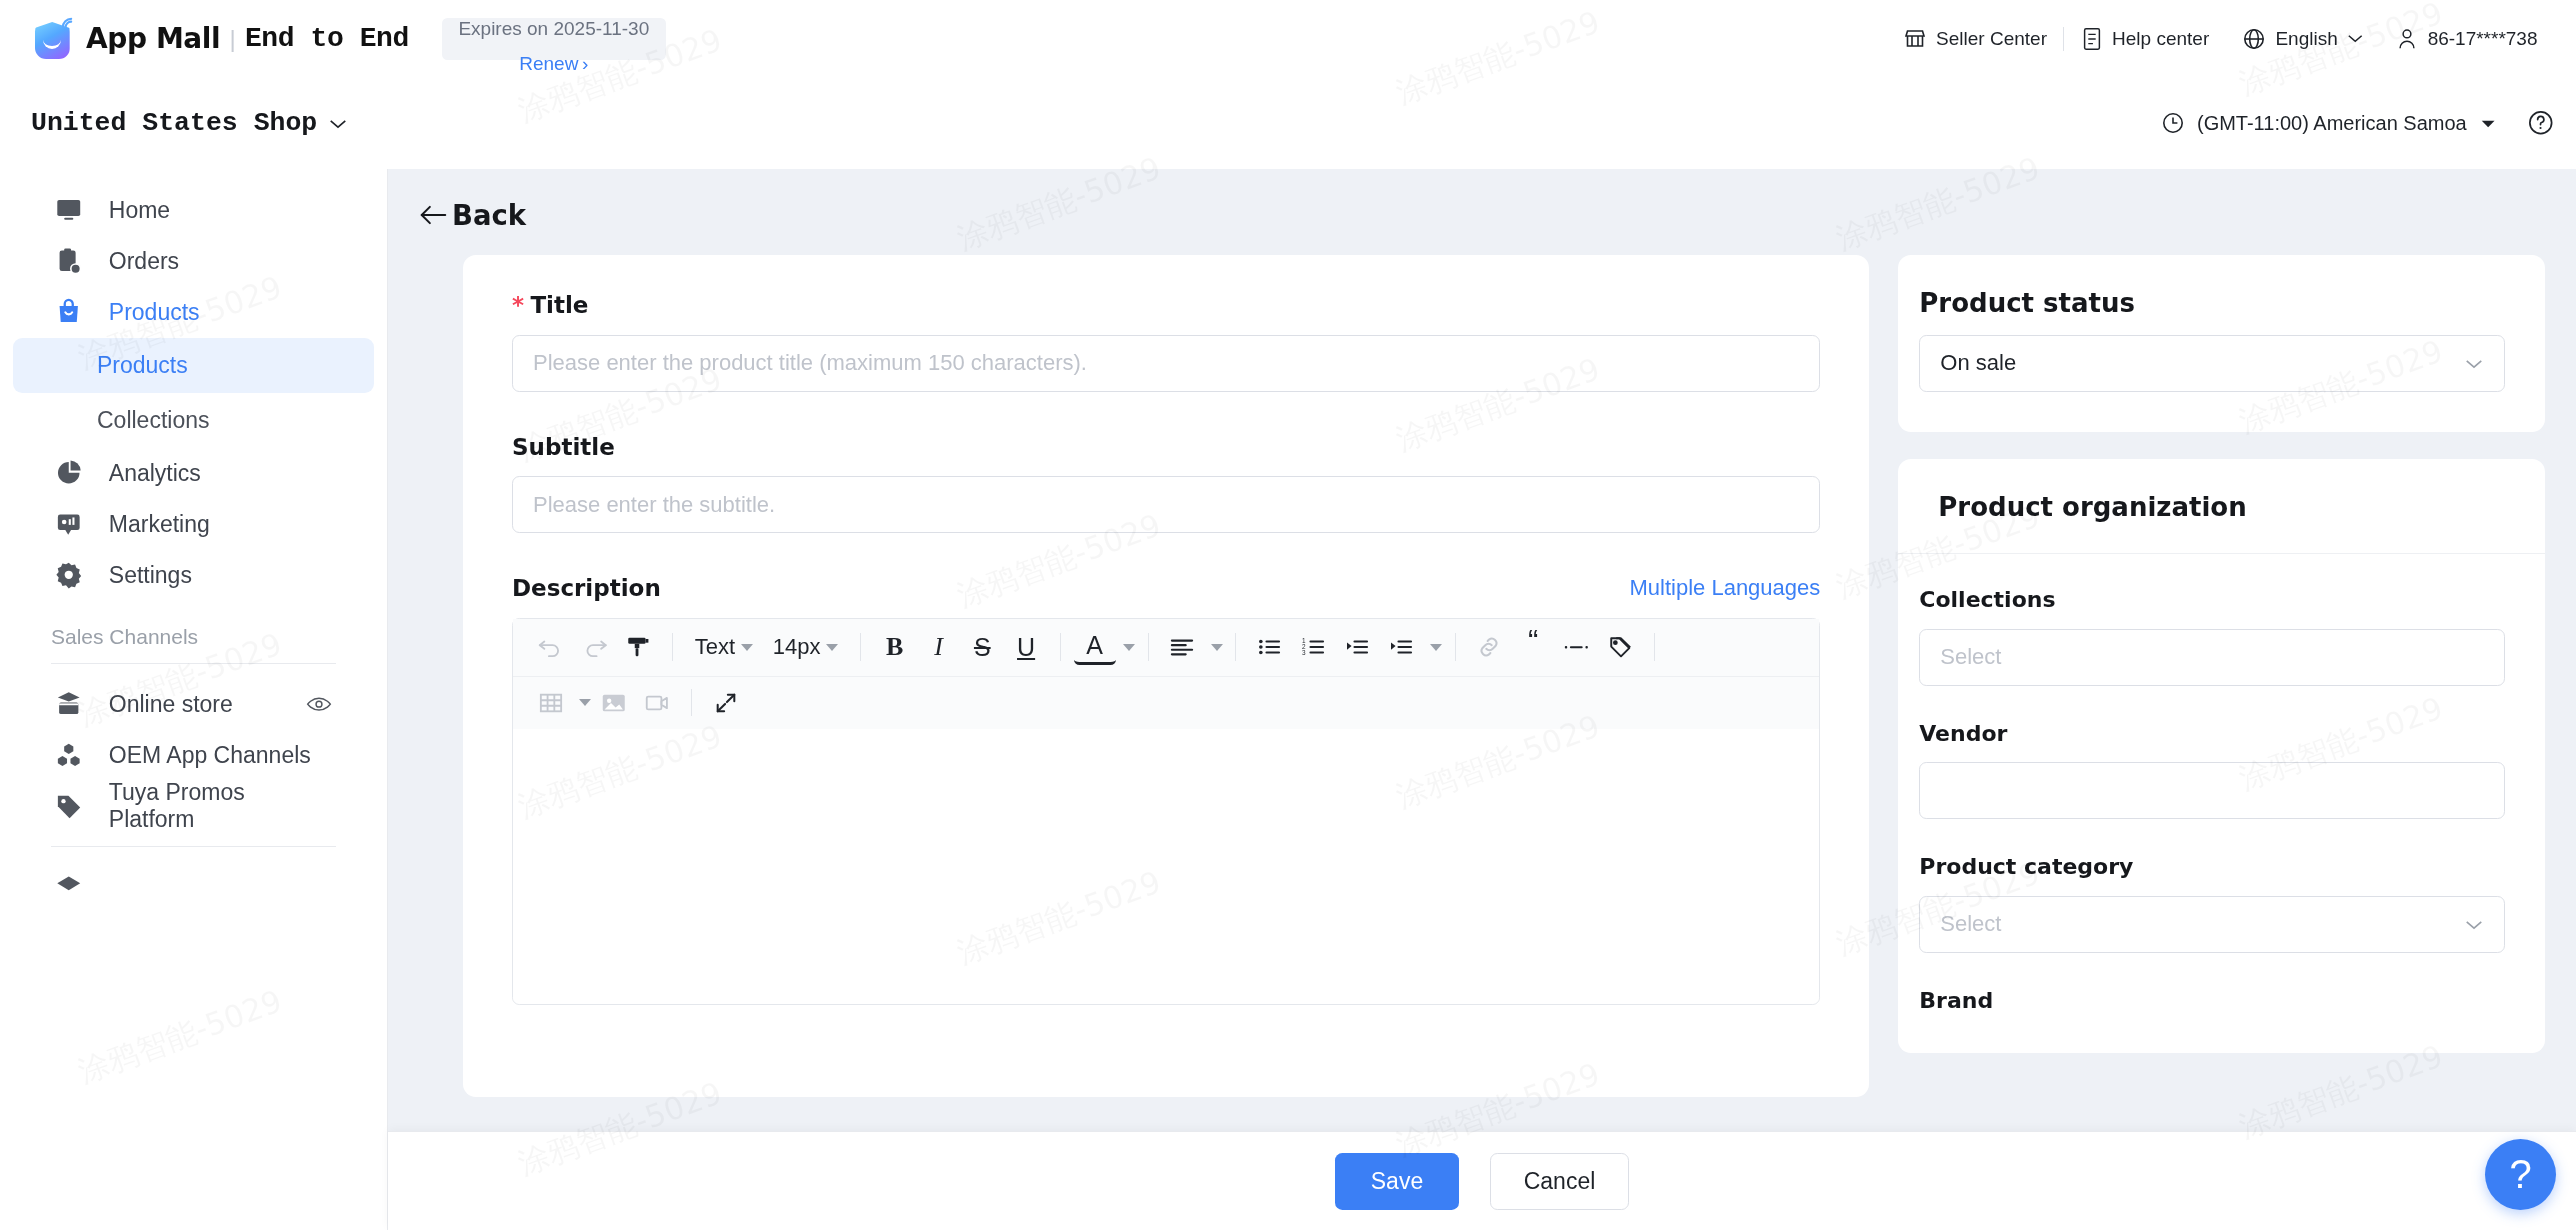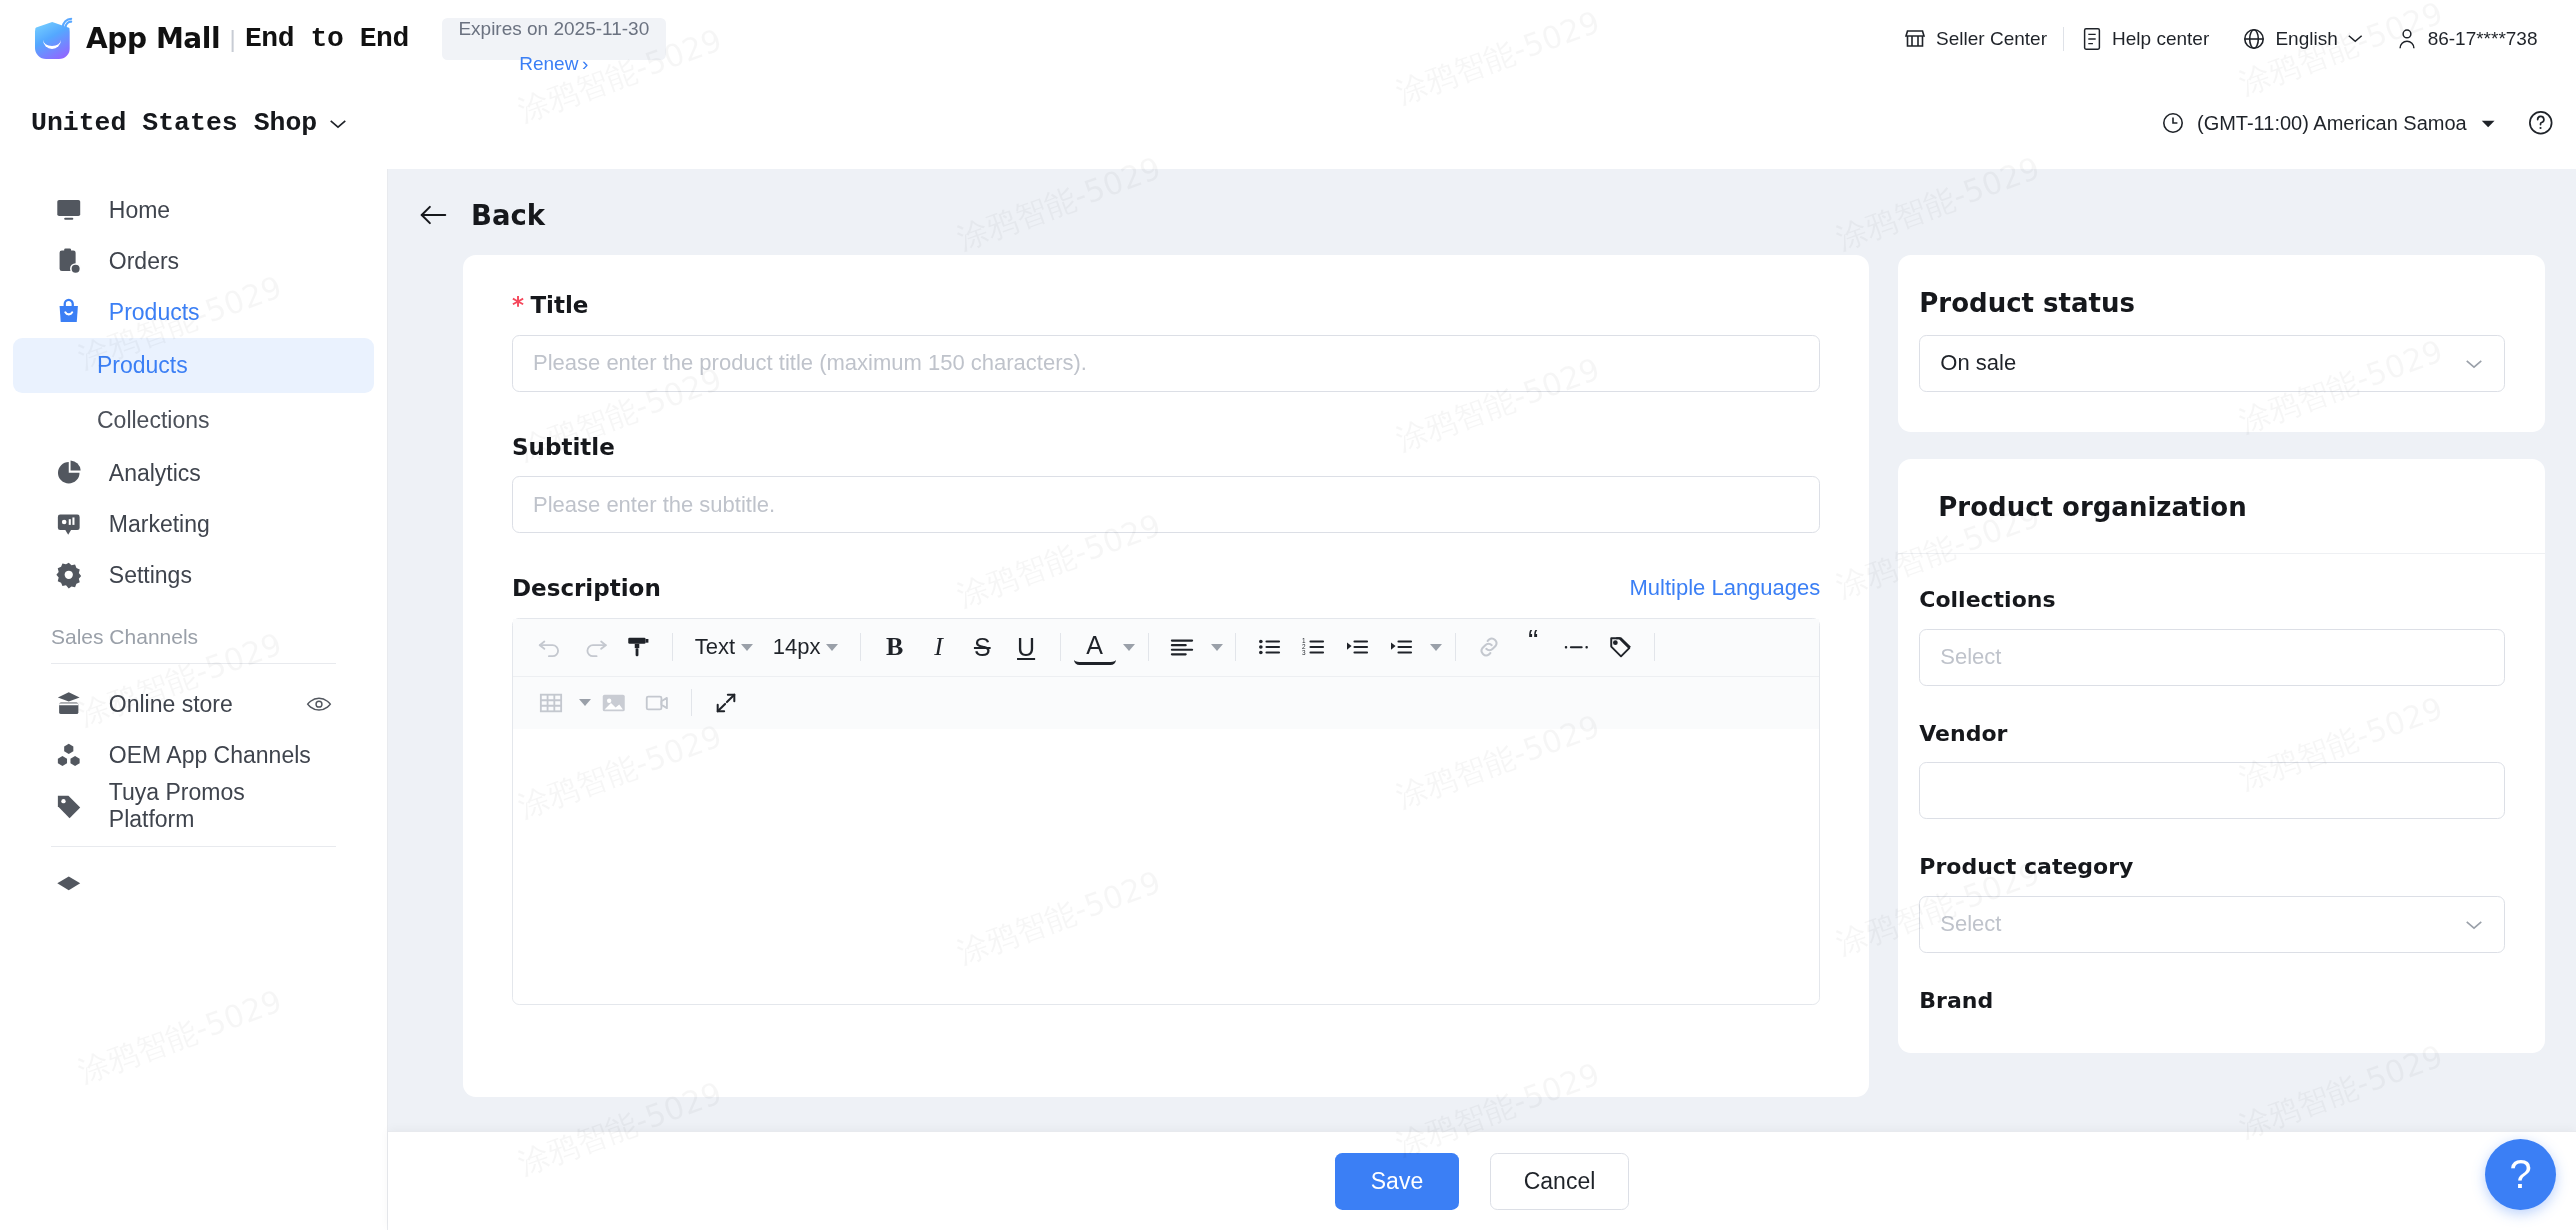--- a/index.html
+++ b/index.html
@@ -84,21 +84,21 @@
   }
   .nav-sub.sel{ background:#eaf2fe; color:#3b7ff5; }
   .nav-gap{ height:16.5px; }
   .section-label{ margin:24px 0 0 51px; font-size:21px; color:#9aa0a9; }
   .hr{ height:0.9px; background:#e8eaee; margin:14.6px 51px 14.6px 51px; }
   .nav-item .eye{ margin-left:auto; }
 
   
   .main{ position:absolute; top:168px; left:388px; width:2188px; height:1062px; background:#eef1f6; overflow:hidden; }
   .back{
-    display:flex; align-items:center; gap:23px; margin:31px 0 0 31px;
+    display:flex; align-items:center; gap:4px; margin:31px 0 0 31px;
     font-size:27.5px; font-weight:bold; color:#16181c; cursor:pointer;
     font-family:"DejaVu Sans",sans-serif;
   }
   .cols{ display:flex; gap:29px; padding:24px 31px 0 31px; }
   .card{ background:#fff; border-radius:13px; }
   .left-card{ width:1417px; padding:37px 49px 0 49px; min-height:842px;margin-left:44px; }
   .right-col{ width:652px; display:flex; flex-direction:column; gap:27.5px; }
 
   .field-label{ font-size:23px; font-weight:bold; color:#16181c; font-family:"DejaVu Sans",sans-serif;}
   .req{ color:#f5485c; margin-right:6.4px; font-size:23px; }

